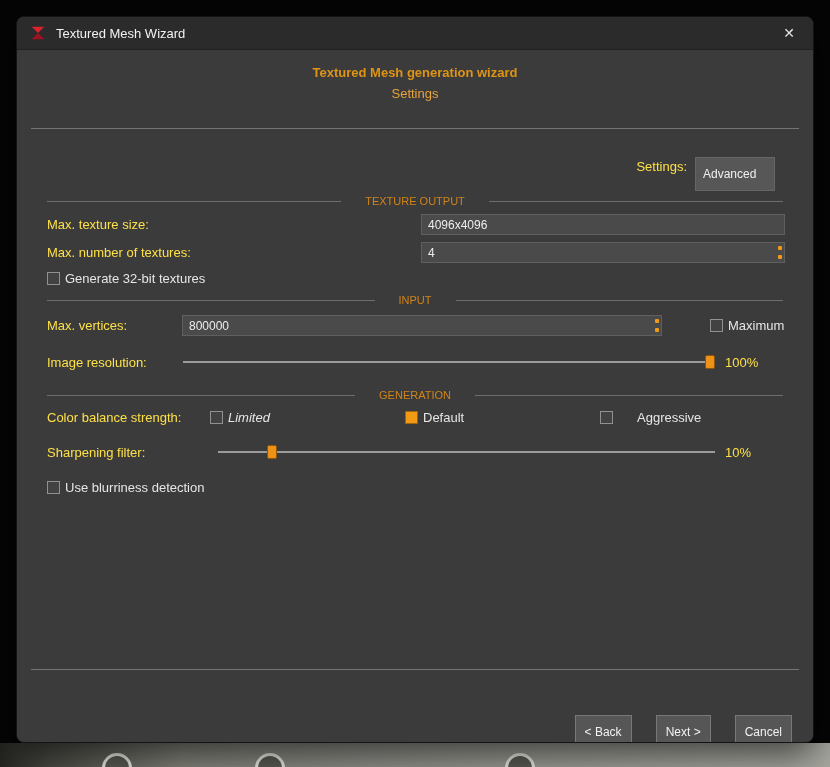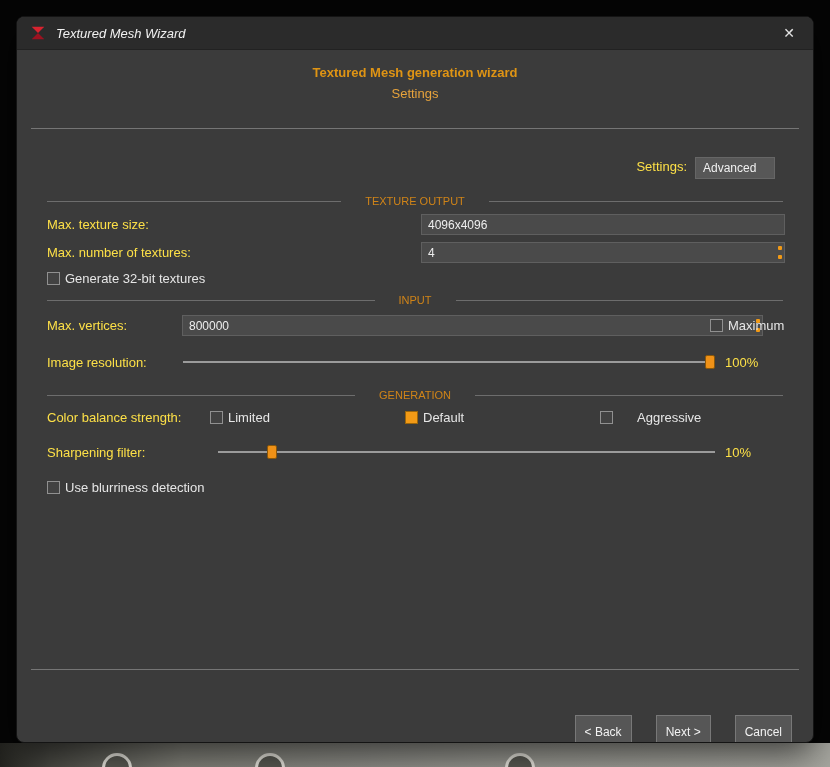--- a/index.html
+++ b/index.html
@@ -9,38 +9,38 @@
 
   .photo-strip { position:absolute; left:0; bottom:0; width:830px; height:24px; overflow:hidden;
     background:linear-gradient(90deg,#23231f 0%,#4a4a44 6%,#83837b 22%,#90908a 45%,#9d9d96 65%,#a7a7a0 100%); }
   .ring { position:absolute; width:30px; height:30px; border:3px solid #eceae2; border-radius:50%; background:#5b5b54; }
 
   .dialog { position:absolute; left:16px; top:16px; width:798px; height:727px; background:#3b3b3b;
     border:1px solid #141414; border-radius:8px; overflow:hidden; box-shadow:0 10px 36px rgba(0,0,0,.65); }
 
   .titlebar { position:absolute; left:0; top:0; right:0; height:33px; background:#2b2b2b;
     display:flex; align-items:center; padding:0 12px; gap:9px; border-bottom:1px solid #222; }
-  .title { color:#f1f1f1; font-size:13px;font-style:italic; }
+  .title { color:#f1f1f1; font-size:13px; }
   .close { margin-left:auto; color:#e3e3e3; font-size:14px; width:24px; text-align:center; cursor:default; }
 
   .wizard-title { position:absolute; left:0; right:0; top:48px; height:16px; line-height:16px;
     text-align:center; color:#df9414; font-weight:bold; font-size:13px; }
   .wizard-subtitle { position:absolute; left:0; right:0; top:69px; height:16px; line-height:16px;
     text-align:center; color:#e7a33c; font-size:13px; }
 
   .hr { position:absolute; left:14px; right:14px; height:1px; background:#757575; }
 
   .label { position:absolute; color:#fde047; font-size:13px; line-height:21px; white-space:nowrap; }
 
   .group { position:absolute; left:30px; right:30px; height:14px; display:flex; align-items:center; gap:24px; }
   .gline { flex:1; height:1px; background:#6d6d6d; }
   .gtitle { color:#d08418; font-size:11px; line-height:14px; white-space:nowrap; }
 
   .combo { position:absolute; height:20px; background:#575757; border:1px solid #666;
-    color:#f0f0f0; font-size:12px; padding:10px 7px; display:flex; align-items:center; }
+    color:#f0f0f0; font-size:12px; padding:16px 7px; display:flex; align-items:center; }
 
   .fieldwrap { position:absolute; height:21px; background:#4a4a4a; border:1px solid #5f5f5f; }
   .fieldwrap input { width:100%; height:100%; background:transparent; border:none; outline:none;
     color:#ededed; font-size:12px; padding:0 6px; font-family:inherit; }
   .spin { position:absolute; right:2px; top:3px; bottom:3px; width:5px;
     display:flex; flex-direction:column; justify-content:space-between; align-items:center; }
   .spin i { display:block; width:4px; height:4px; background:#f29a16; border-radius:1px; }
 
   .cbrow { position:absolute; display:flex; align-items:center; gap:5px; height:15px; }
   .cb { width:13px; height:13px; border:1px solid #909090; background:#424242; flex:0 0 auto; }
@@ -115,21 +115,21 @@
       <span class="cbl">Generate 32-bit textures</span>
     </div>
 
     <div class="group" style="top:276px;justify-content:space-between;">
       <span class="gline"></span>
       <span class="gtitle">INPUT</span>
       <span class="gline"></span>
     </div>
 
     <div class="label" style="left:30px; top:298px;">Max. vertices:</div>
-    <div class="fieldwrap" style="left:165px; top:298px; width:581px;">
+    <div class="fieldwrap" style="left:165px; top:298px; width:480px;">
       <input type="text" value="800000" style="">
       <span class="spin">
           <i></i>
           <i></i>
         </span>
     </div>
     <div class="cbrow" style="left:693px; top:301px;">
       <span class="cb"></span>
       <span class="cbl">Maximum</span>
     </div>
@@ -141,21 +141,21 @@
     </div>
     <div class="label" style="left:708px; top:335px;">100%</div>
 
     <div class="group" style="top:371px;">
       <span class="gline"></span>
       <span class="gtitle">GENERATION</span>
       <span class="gline"></span>
     </div>
 
     <div class="label" style="left:30px; top:390px;">Color balance strength:</div>
-    <div class="cbrow" style="left:193px; top:393px;">
+    <div class="cbrow" style="left:193px; top:393px;font-style:italic;">
       <span class="cb"></span>
       <span class="cbl">Limited</span>
     </div>
     <div class="cbrow" style="left:388px; top:393px;">
       <span class="cb checked"></span>
       <span class="cbl">Default</span>
     </div>
     <div class="cbrow" style="left:583px; top:393px;gap:24px;">
       <span class="cb"></span>
       <span class="cbl">Aggressive</span>

